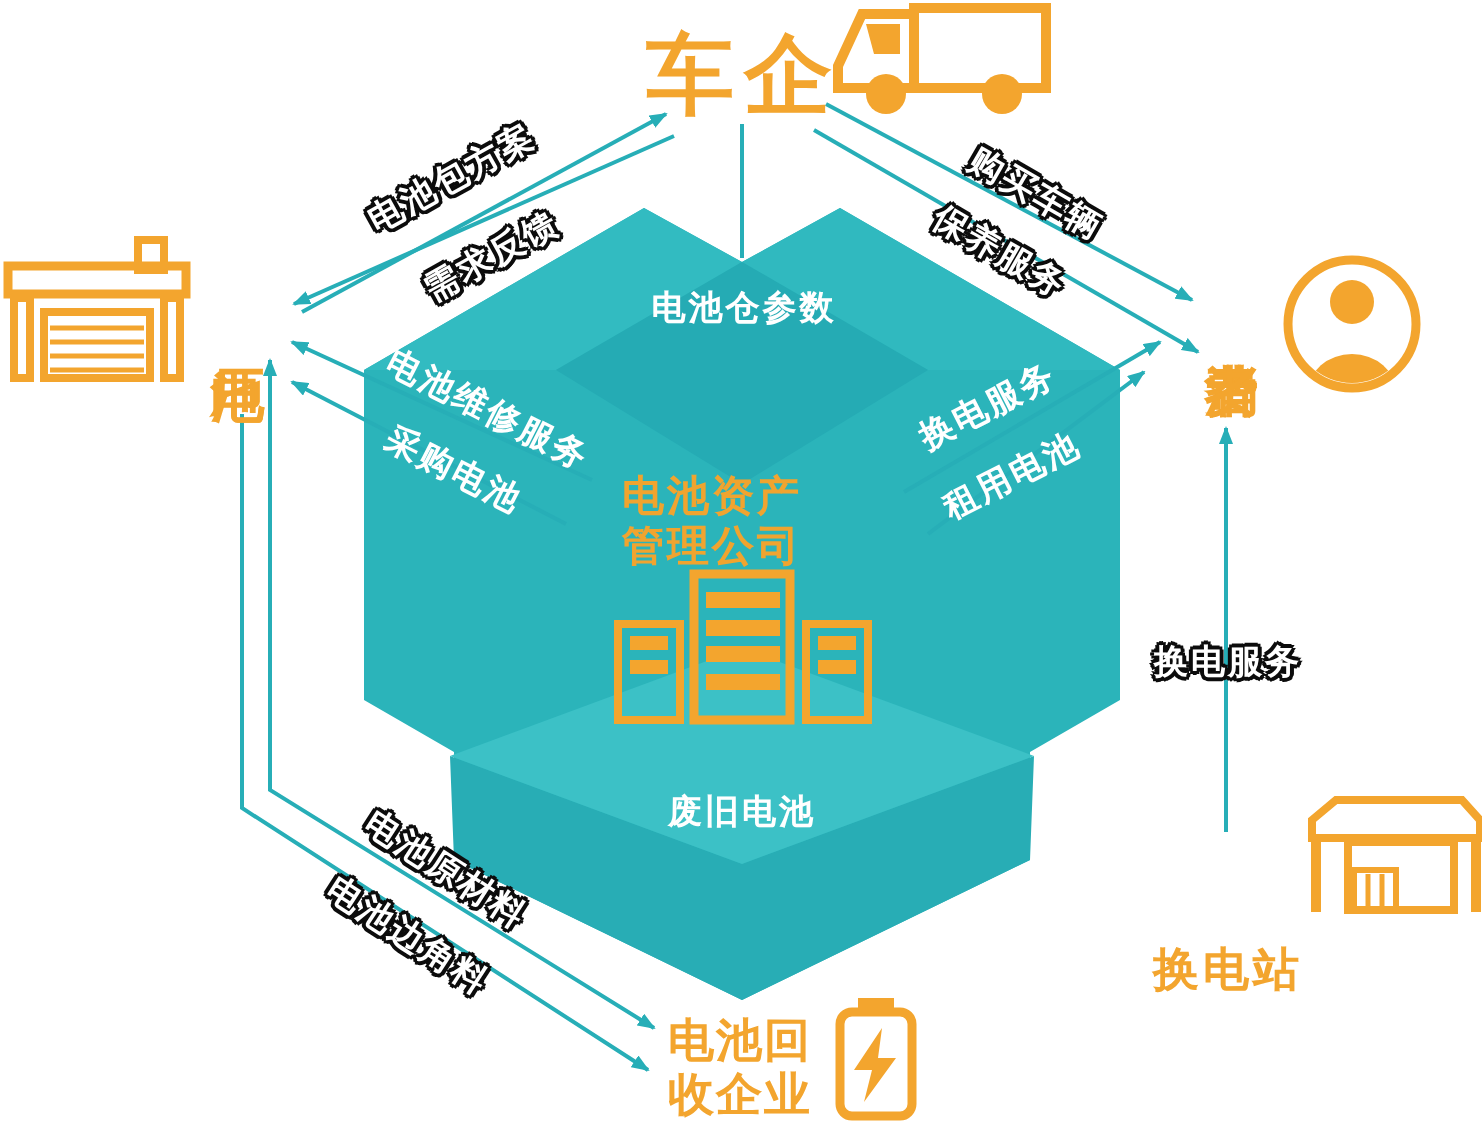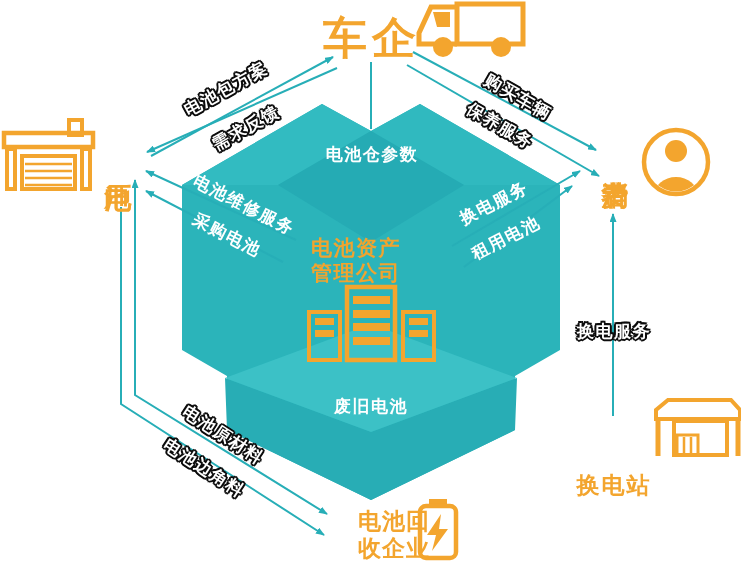--- a/index.html
+++ b/index.html
@@ -128,21 +128,21 @@
   </svg>
 
   <div class="lbl entity big" style="left:372px;top:38px;">车企</div>
 
   <div class="lbl entity vertical" style="left:118px;top:163px;">电池厂</div>
 
   <div class="lbl entity vertical" style="left:615px;top:160px;">消费者</div>
 
   <div class="lbl entity mid" style="left:614px;top:441px;">换电站</div>
 
-  <div class="lbl entity block recycler-label" style="left:370px;top:535px;margin-left:24px;">电池回收企业</div>
+  <div class="lbl entity block recycler-label" style="left:370px;top:535px;">电池回收企业</div>
 
   <div class="lbl entity block asset-label" style="left:356px;top:261px;">电池资产管理公司</div>
 
   <div class="lbl flow outlined rot-n29" style="left:226px;top:89px;">电池包方案</div>
 
   <div class="lbl flow outlined rot-n29" style="left:246px;top:128px;">需求反馈</div>
 
   <div class="lbl flow outlined rot-p30" style="left:518px;top:97px;">购买车辆</div>
 
   <div class="lbl flow outlined rot-p30" style="left:500px;top:126px;">保养服务</div>

